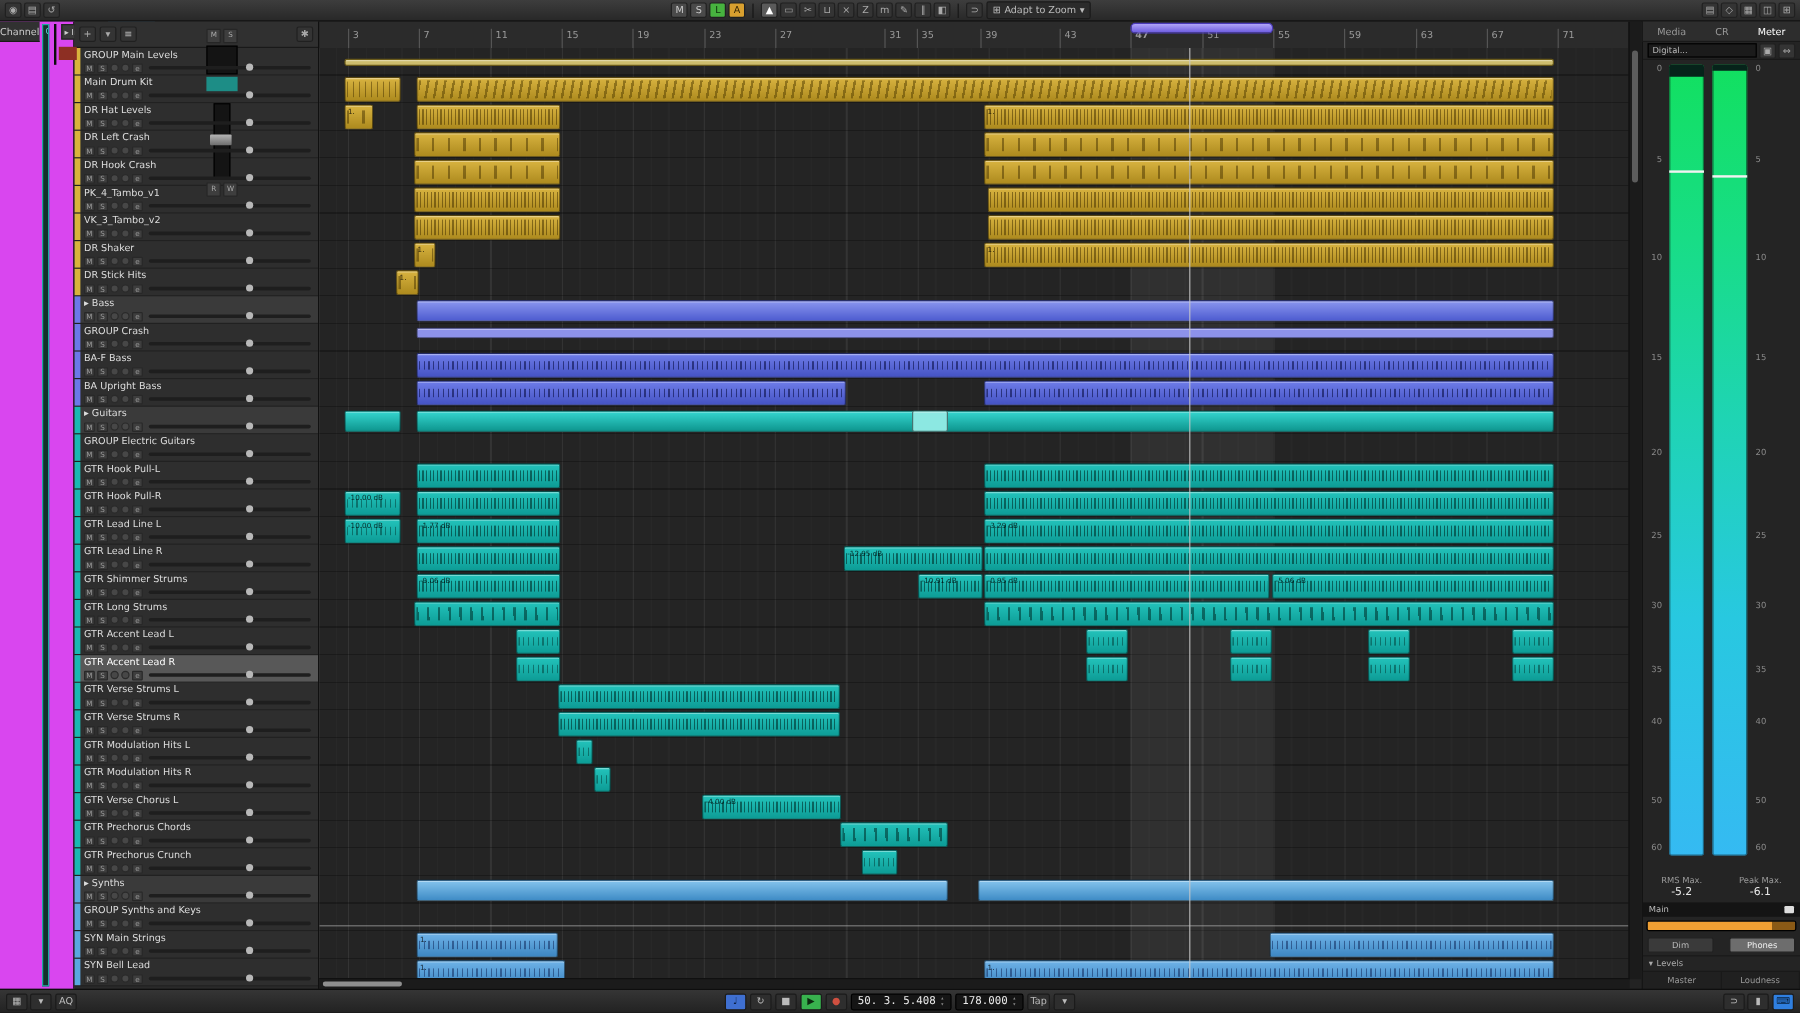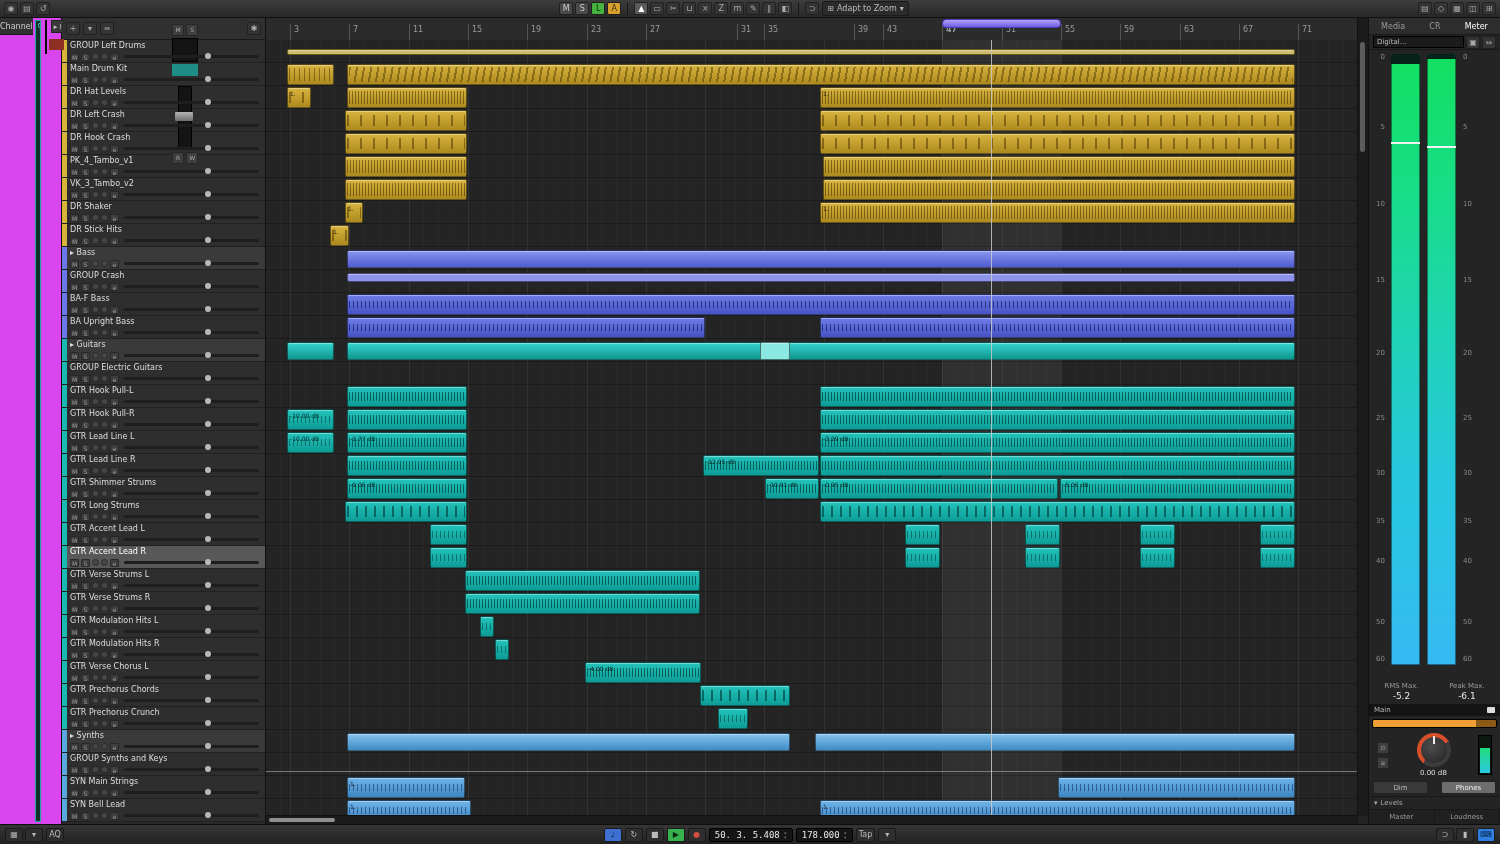--- a/index.html
+++ b/index.html
@@ -250,21 +250,21 @@
         <div class="tbtn">+</div>
           <div class="tbtn">▾</div>
           <div class="tbtn">≡</div>
           <span class="tspacer"></span>
         <div class="tbtn">✱</div>
       </div>
       <div class="tl-body">
           <div class="trow">
             <div class="strip" style="background: rgb(216, 179, 60);"></div>
             <div class="tmain">
-              <div class="tname">GROUP Left Drums</div>
+              <div class="tname">GROUP Main Levels</div>
               <div class="l2">
                 <span class="tb">M</span>
                 <span class="tb">S</span>
                 <span class="tdot"></span>
                 <span class="tdot"></span>
                 <span class="tb">e</span>
                 <div class="slider">
                   <i></i>
                 </div>
               </div>
@@ -805,21 +805,21 @@
       <div class="ruler">
           <div class="rbar" style="left: 24px;">3</div>
           <div class="rbar" style="left: 83px;">7</div>
           <div class="rbar" style="left: 143px;">11</div>
           <div class="rbar" style="left: 202px;">15</div>
           <div class="rbar" style="left: 261px;">19</div>
           <div class="rbar" style="left: 321px;">23</div>
           <div class="rbar" style="left: 380px;">27</div>
           <div class="rbar" style="left: 439px; margin-left: 32px;">31</div>
           <div class="rbar" style="left: 498px;">35</div>
-          <div class="rbar" style="left: 588px;">39</div>
+          <div class="rbar" style="left: 551px;">39</div>
           <div class="rbar" style="left: 617px;">43</div>
           <div class="rbar" style="left: 676px; font-weight: bold;">47</div>
           <div class="rbar" style="left: 736px;">51</div>
           <div class="rbar" style="left: 795px;">55</div>
           <div class="rbar" style="left: 854px;">59</div>
           <div class="rbar" style="left: 914px;">63</div>
           <div class="rbar" style="left: 973px;">67</div>
           <div class="rbar" style="left: 1032px;">71</div>
           <div class="cycle" style="left: 676px; width: 119px;"></div>
         </div>
@@ -958,33 +958,20 @@
         <div>
           <div>Peak Max.</div>
           <div class="rval">-6.1</div>
         </div>
       </div>
       <div class="mainhdr">
         <span>Main</span>
         <span class="mainsq"></span>
       </div>
       <div class="volbar"></div>
-      <div class="ctlrow">
-        <div class="ctlcol">
-          <div class="sb">∅</div>
-          <div class="sb">≡</div>
-        </div>
-        <div class="knobwrap">
-          <div class="knob"></div>
-          <div class="knoblabel">0.00 dB</div>
-        </div>
-        <div class="minimeter">
-            <i></i>
-          </div>
-      </div>
       <div class="dimrow">
         <div class="dimbtn">Dim</div>
         <div class="dimbtn lit">Phones</div>
       </div>
       <div class="levels">
         <span>▾</span>
         <span>Levels</span>
       </div>
       <div class="rbottomtabs">
           <div class="rbt">Master</div>

